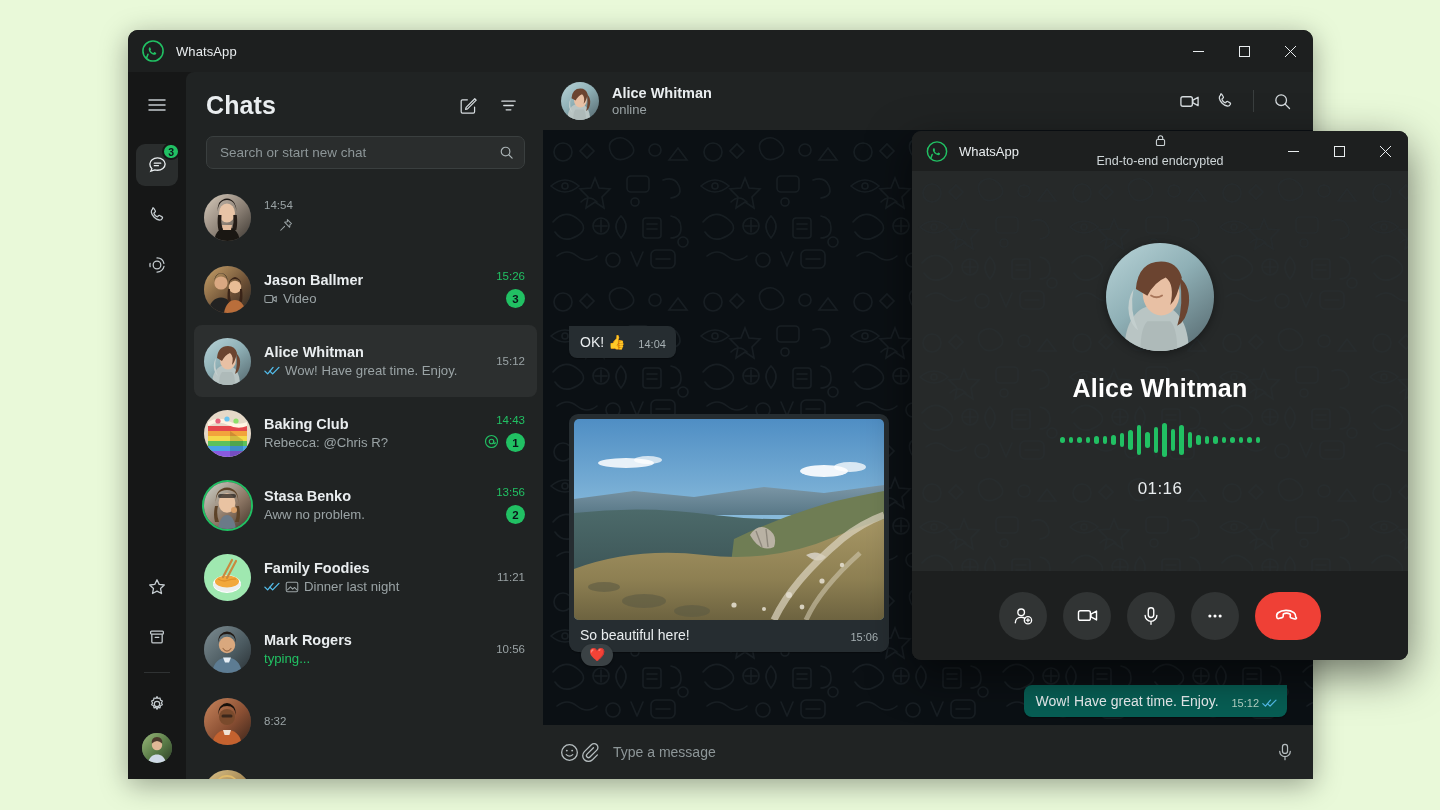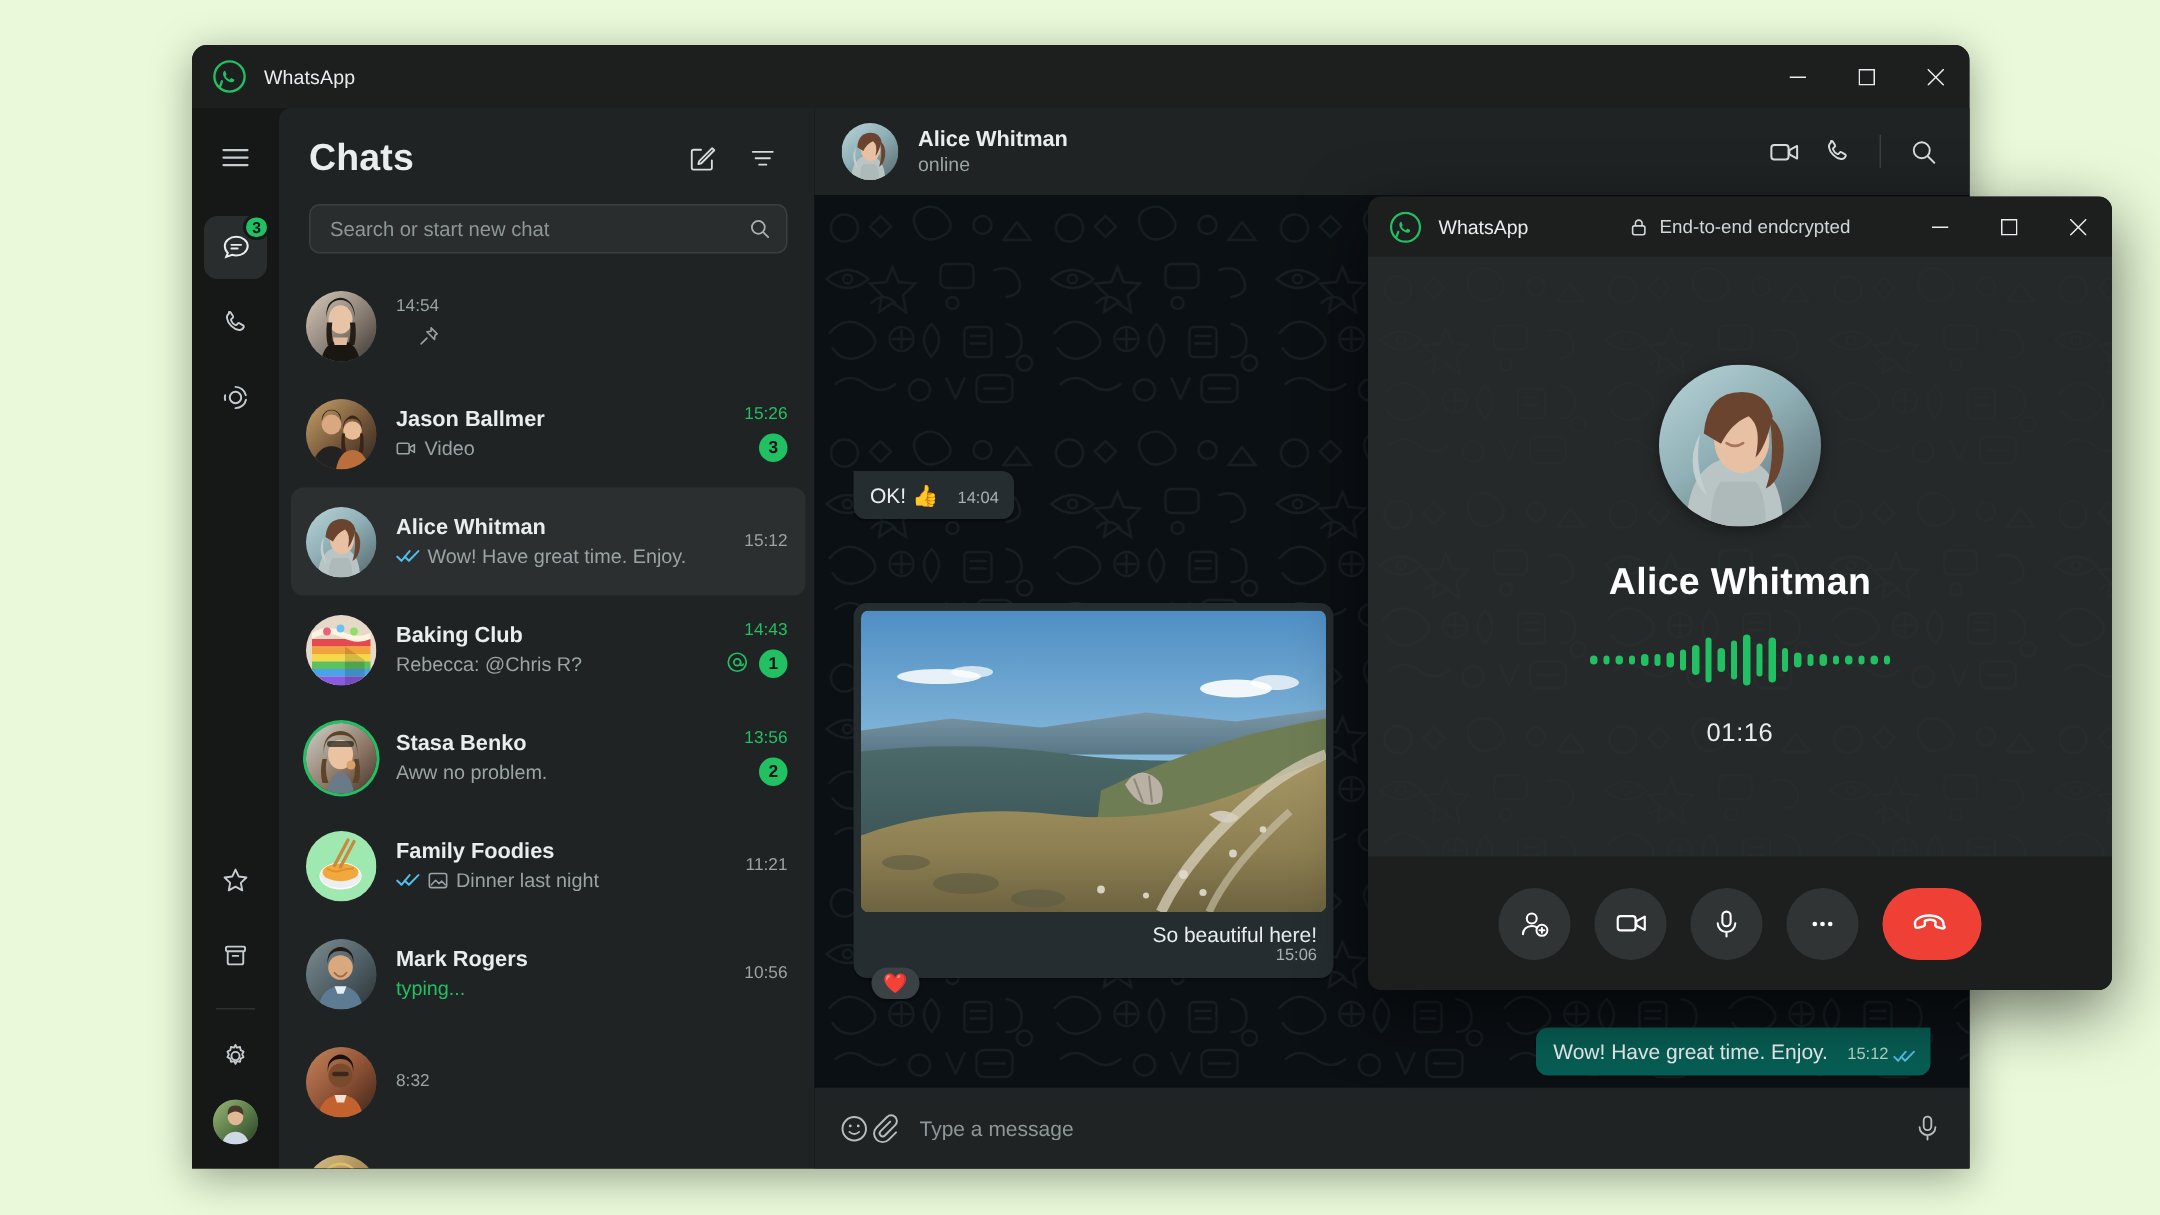--- a/index.html
+++ b/index.html
@@ -160,21 +160,21 @@
 
   .img-msg {
     align-self: flex-start; background: #262d31; border-radius: 9px; padding: 5px 5px 0 5px;
     width: 320px; box-shadow: 0 1px 1px rgba(0,0,0,.3); position: relative;
   }
   .img-msg .photo {
     width: 310px; height: 201px; border-radius: 5px; overflow: hidden; display: block;
   }
   .img-cap {
     display: flex; align-items: flex-end; justify-content: space-between;
-    padding: 7px 6px 9px 6px; font-size: 14px; color: #e9edef; flex-direction: column;
+    padding: 7px 6px 9px 6px; font-size: 14px; color: #e9edef;
   }
   .img-cap .tstamp { font-size: 11px; color: #a6b0b3; }
   .reaction {
     position: absolute; left: 12px; bottom: -14px; background: #3b4245;
     border-radius: 12px; padding: 2px 8px; font-size: 13px; line-height: 1.35;
     box-shadow: 0 1px 2px rgba(0,0,0,.4);
   }
 
   .composer {
     height: 54px; background: #202323; display: flex; align-items: center;
@@ -194,22 +194,23 @@
     box-shadow: 0 14px 44px rgba(0,0,0,.55);
   }
   .call-title {
     height: 40px; background: #1d1f1f; display: flex; align-items: center;
     padding-left: 14px; position: relative;
   }
   .call-title .wa-logo { width: 21px; height: 21px; }
   .call-app { color: #e9edef; font-size: 13px; margin-left: 11px; }
   .call-e2e {
     position: absolute; left: 0; right: 0; display: flex; align-items: center;
-    justify-content: center; gap: 7px; color: #cfd6d8; font-size: 12.5px;
+    justify-content: space-between; gap: 7px; color: #cfd6d8; font-size: 12.5px;
     pointer-events: none;
+    flex-direction: column;
   }
   .call-ctrls { position: absolute; right: 0; top: 0; height: 40px; display: flex; }
   .call-wbtn { width: 46px; height: 40px; display: flex; align-items: center;
     justify-content: center; color: #e9edef; }
 
   .call-stage {
     height: 400px; position: relative; background: #262929; overflow: hidden;
     display: flex; flex-direction: column; align-items: center; justify-content: center;
   }
   .call-stage .doodle { opacity: .33; }

